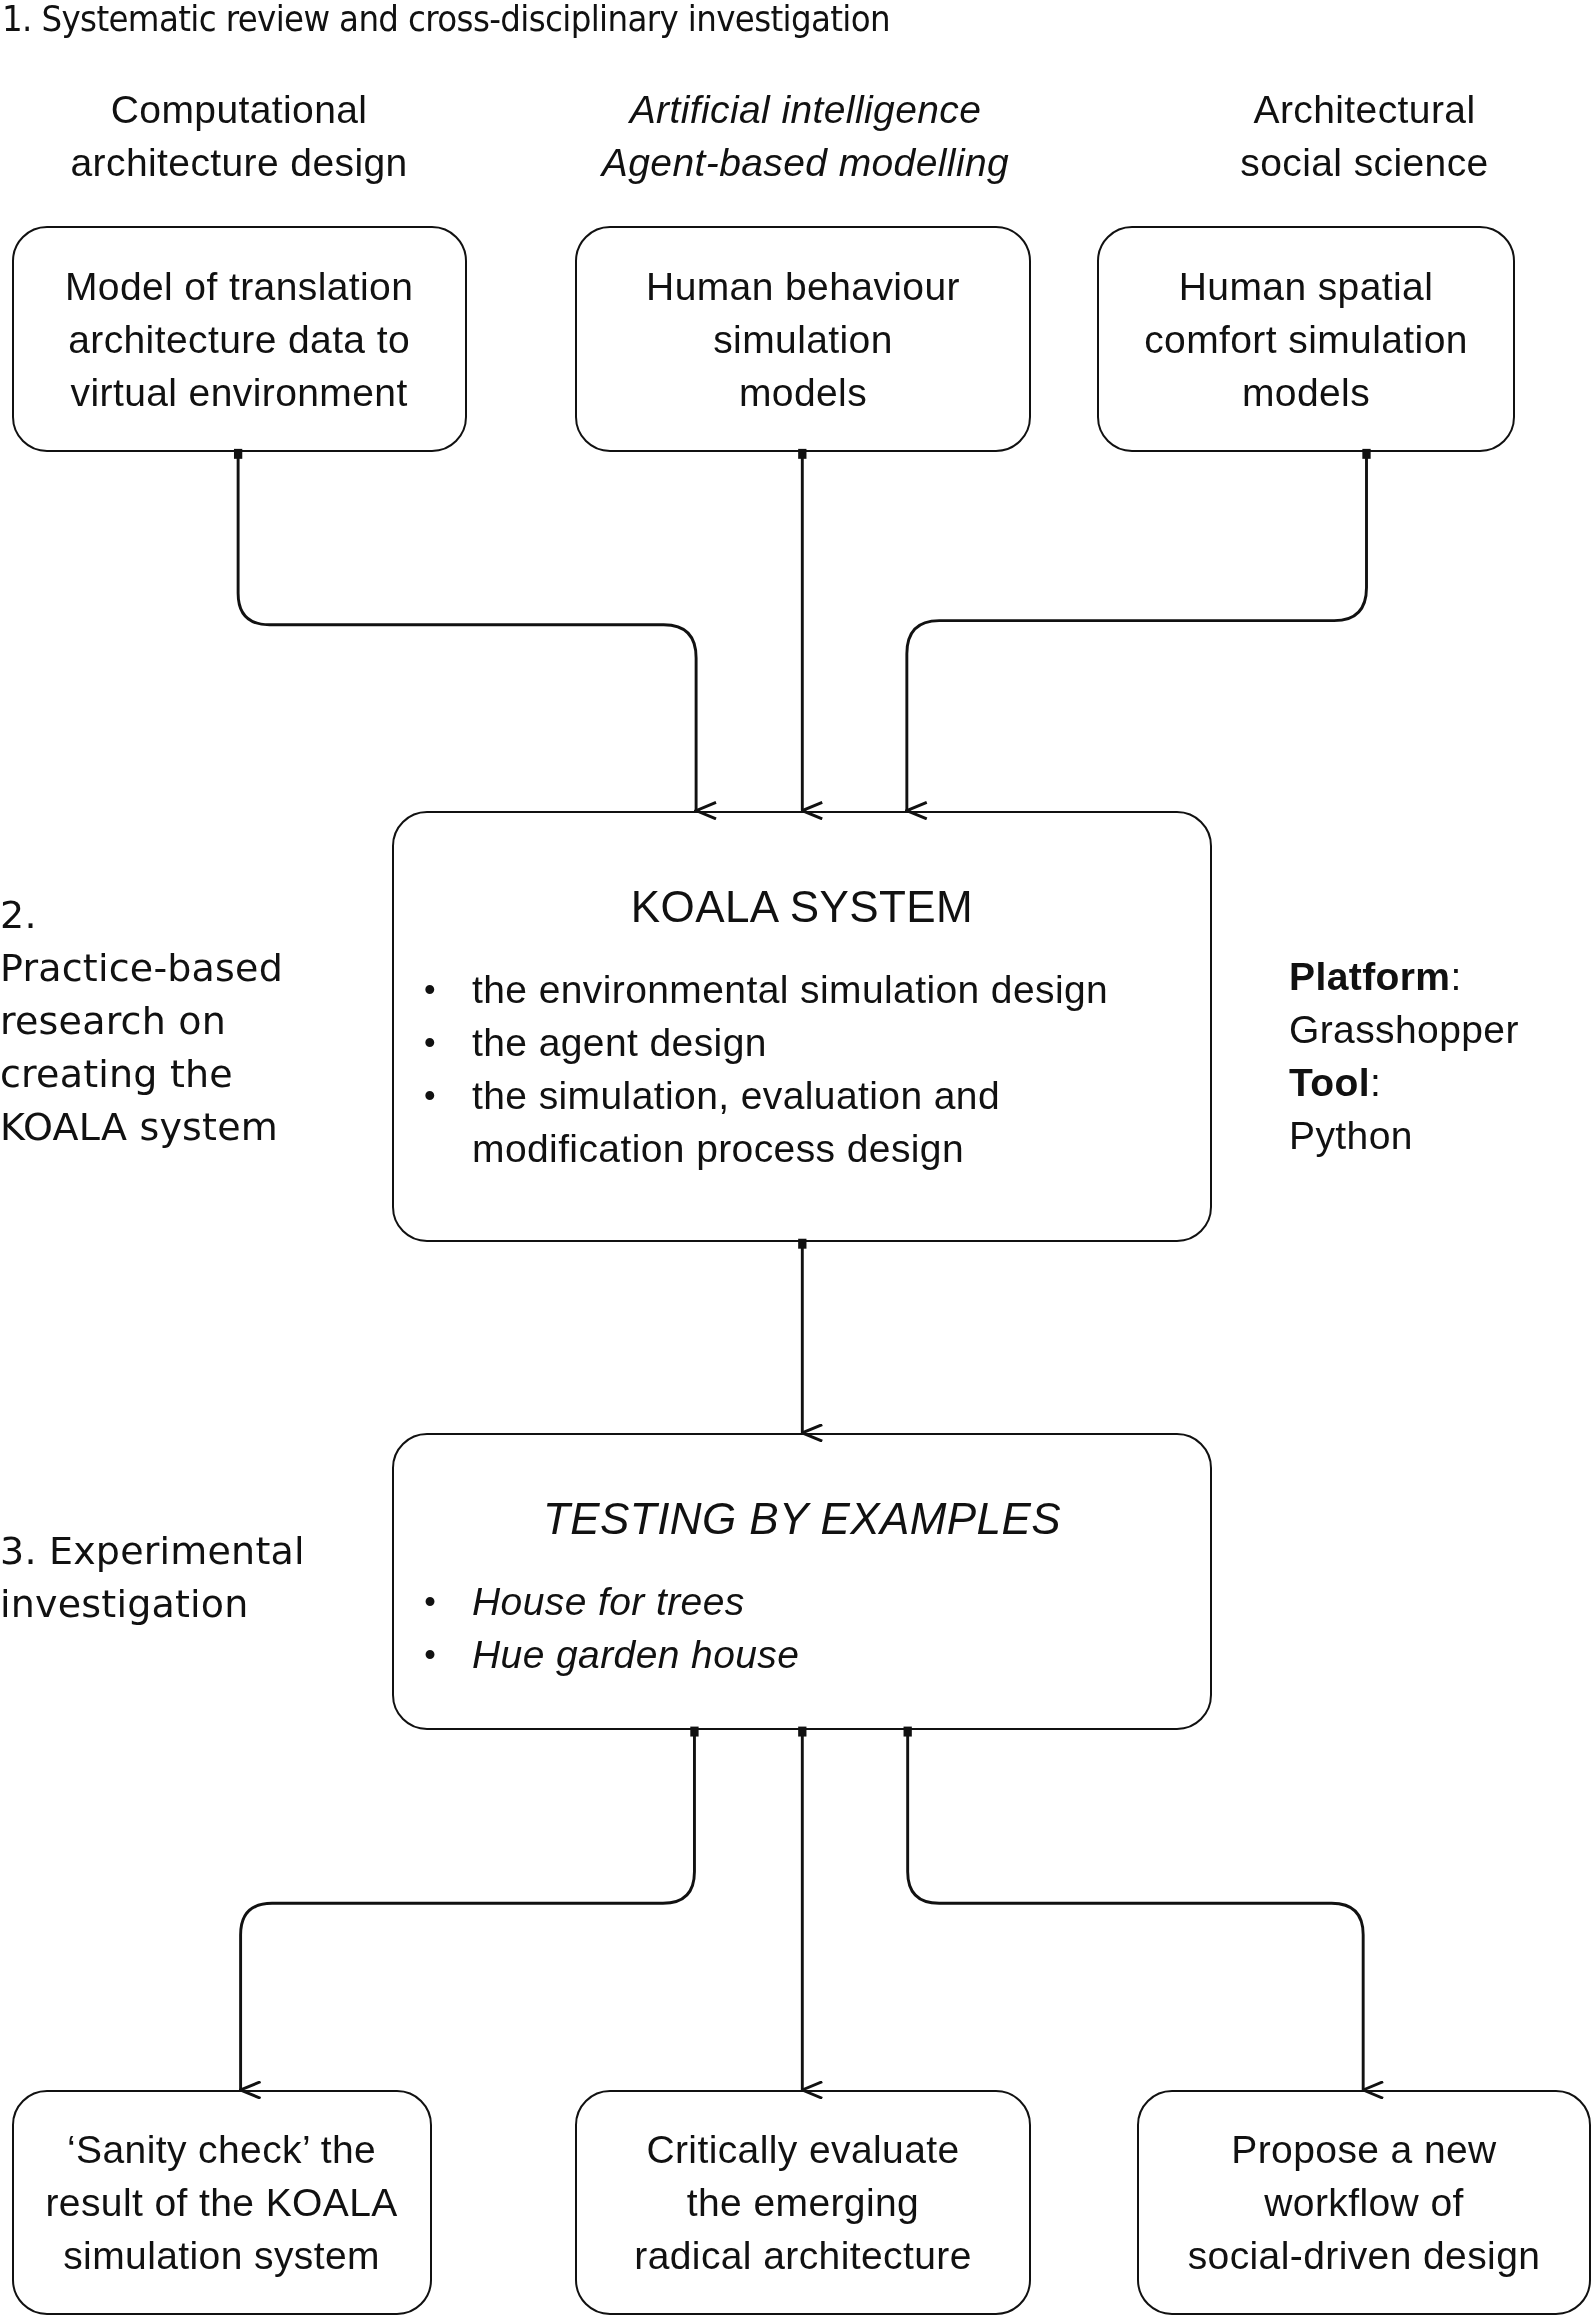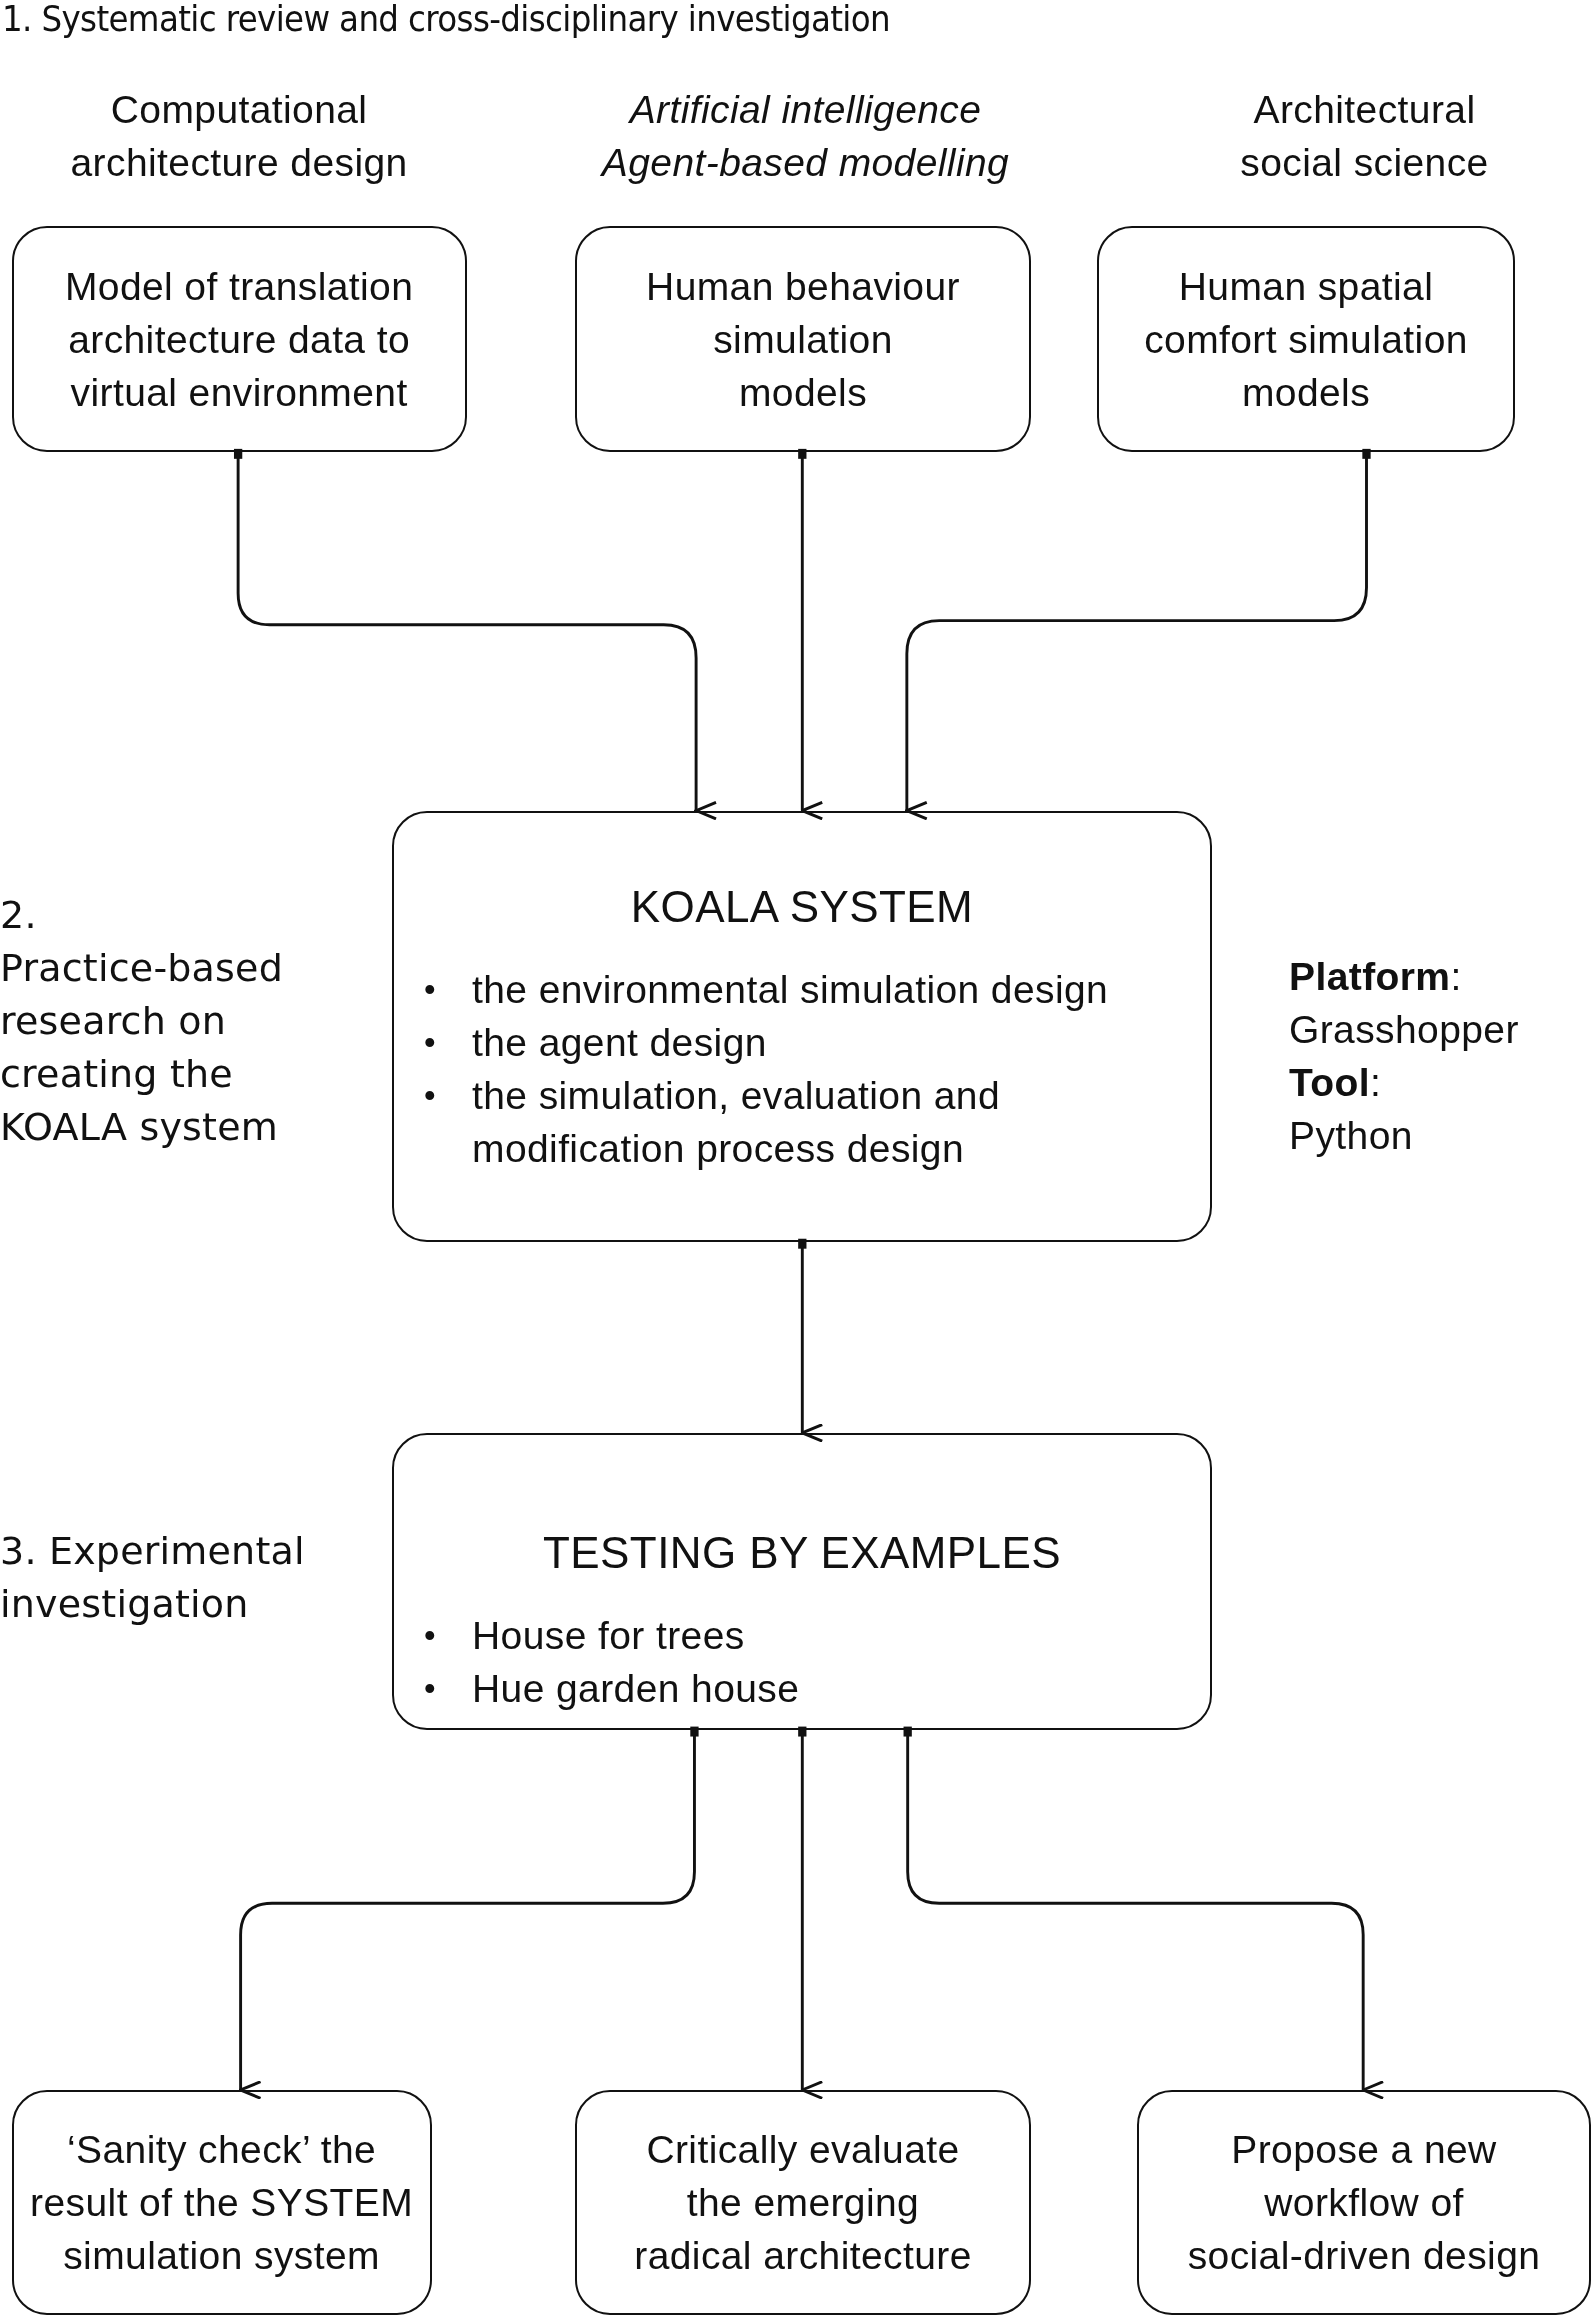--- a/index.html
+++ b/index.html
@@ -108,31 +108,31 @@
   <div>Grasshopper</div>
   <div><span class="k">Tool</span><span>:</span></div>
   <div>Python</div>
 </div>
 
 <div class="stage-label din" style="top:1525px;">
   <div>3. Experimental</div>
   <div>investigation</div>
 </div>
 
-<div class="box box-wide futura" style="top:1433px;height:297px;justify-content:flex-end;padding-top:55px;">
+<div class="box box-wide futura" style="top:1433px;height:297px;justify-content:flex-start;padding-top:55px;font-style:italic;">
   <div class="title">TESTING BY EXAMPLES</div>
   <ul class="bullets" style="margin-top:27px;">
     <li>House for trees</li>
     <li>Hue garden house</li>
   </ul>
 </div>
 
 <div class="box box-bottom futura" style="left:11.6px;width:420px;">
   <div class="line">‘Sanity check’ the</div>
-  <div class="line">result of the SYSTEM</div>
+  <div class="line">result of the KOALA</div>
   <div class="line">simulation system</div>
 </div>
 <div class="box box-bottom futura" style="left:575px;width:456px;">
   <div class="line">Critically evaluate</div>
   <div class="line">the emerging</div>
   <div class="line">radical architecture</div>
 </div>
 <div class="box box-bottom futura" style="left:1137px;width:454px;">
   <div class="line">Propose a new</div>
   <div class="line">workflow of</div>

